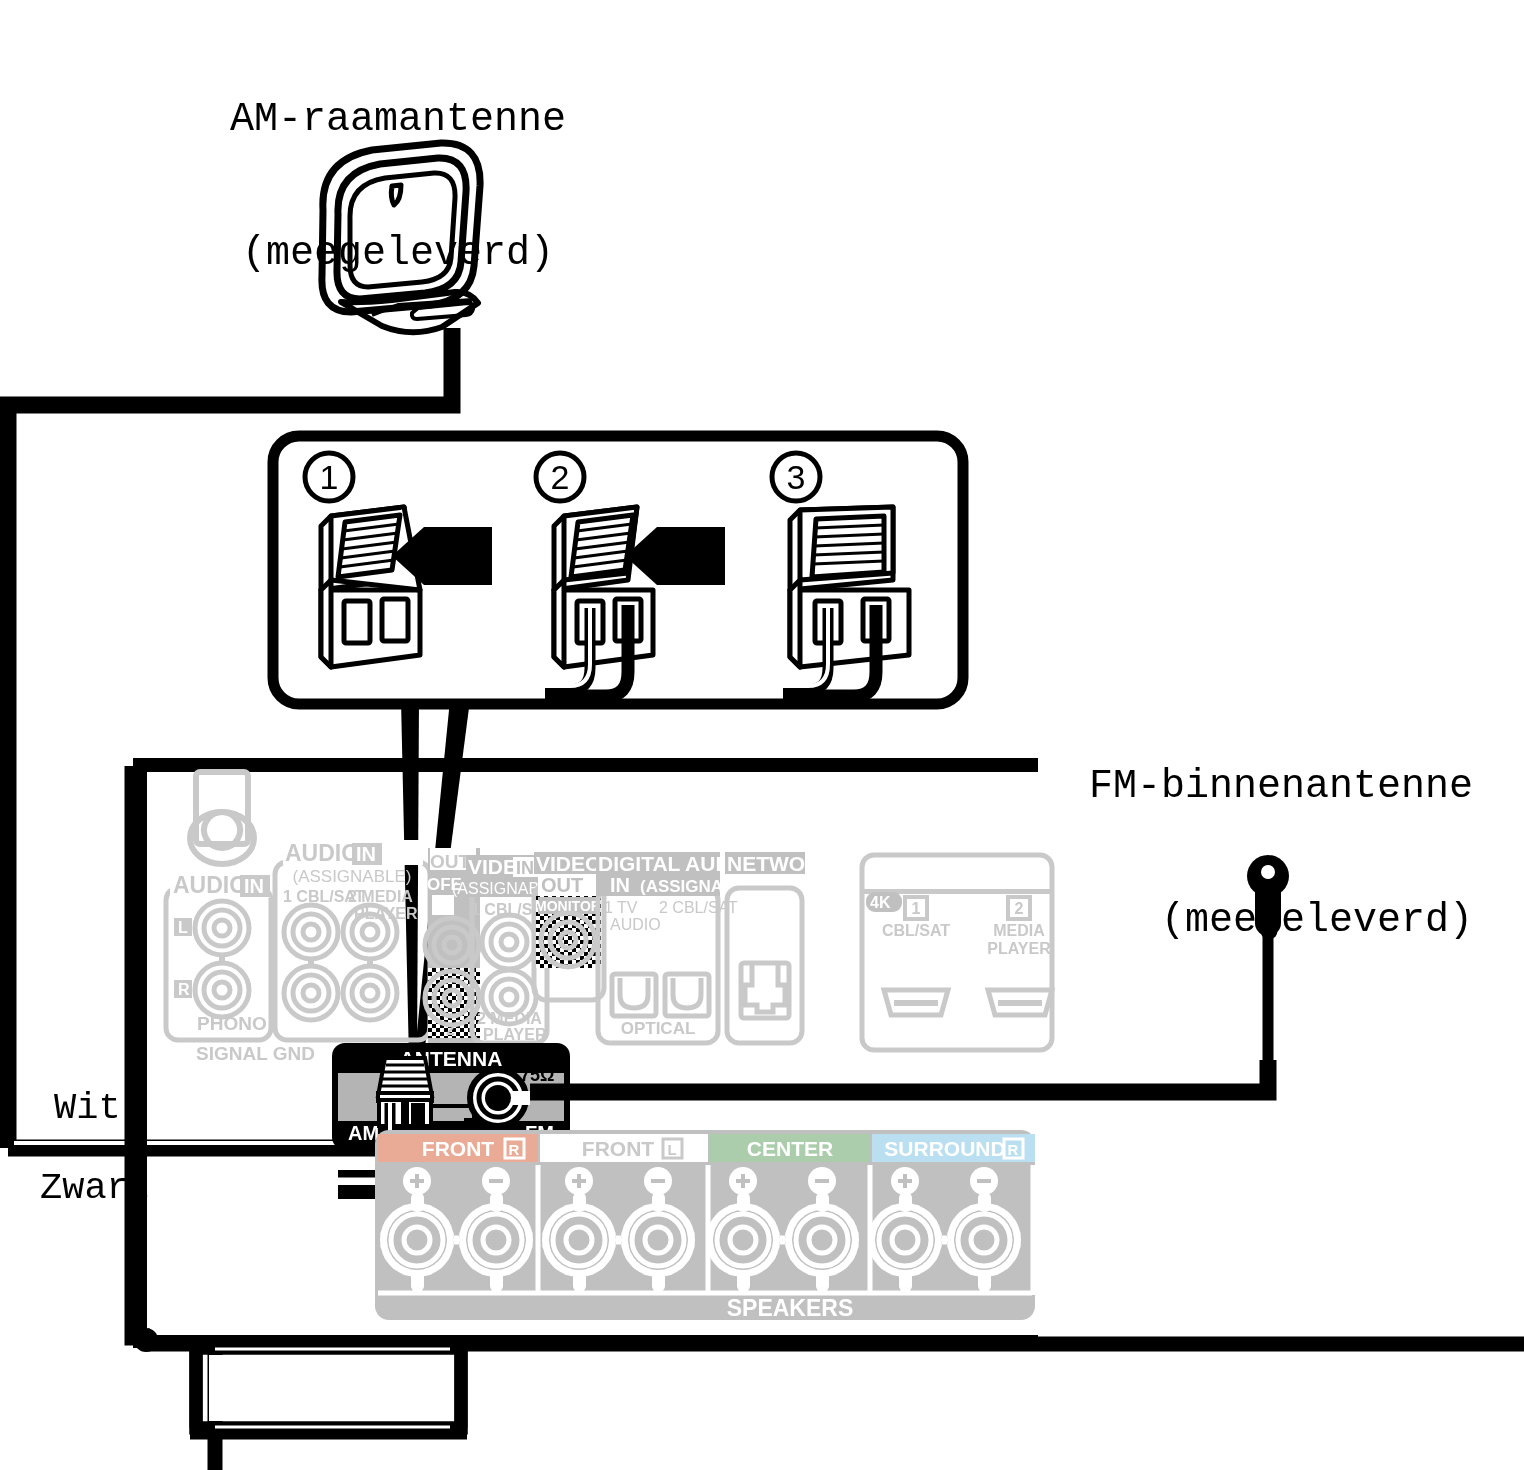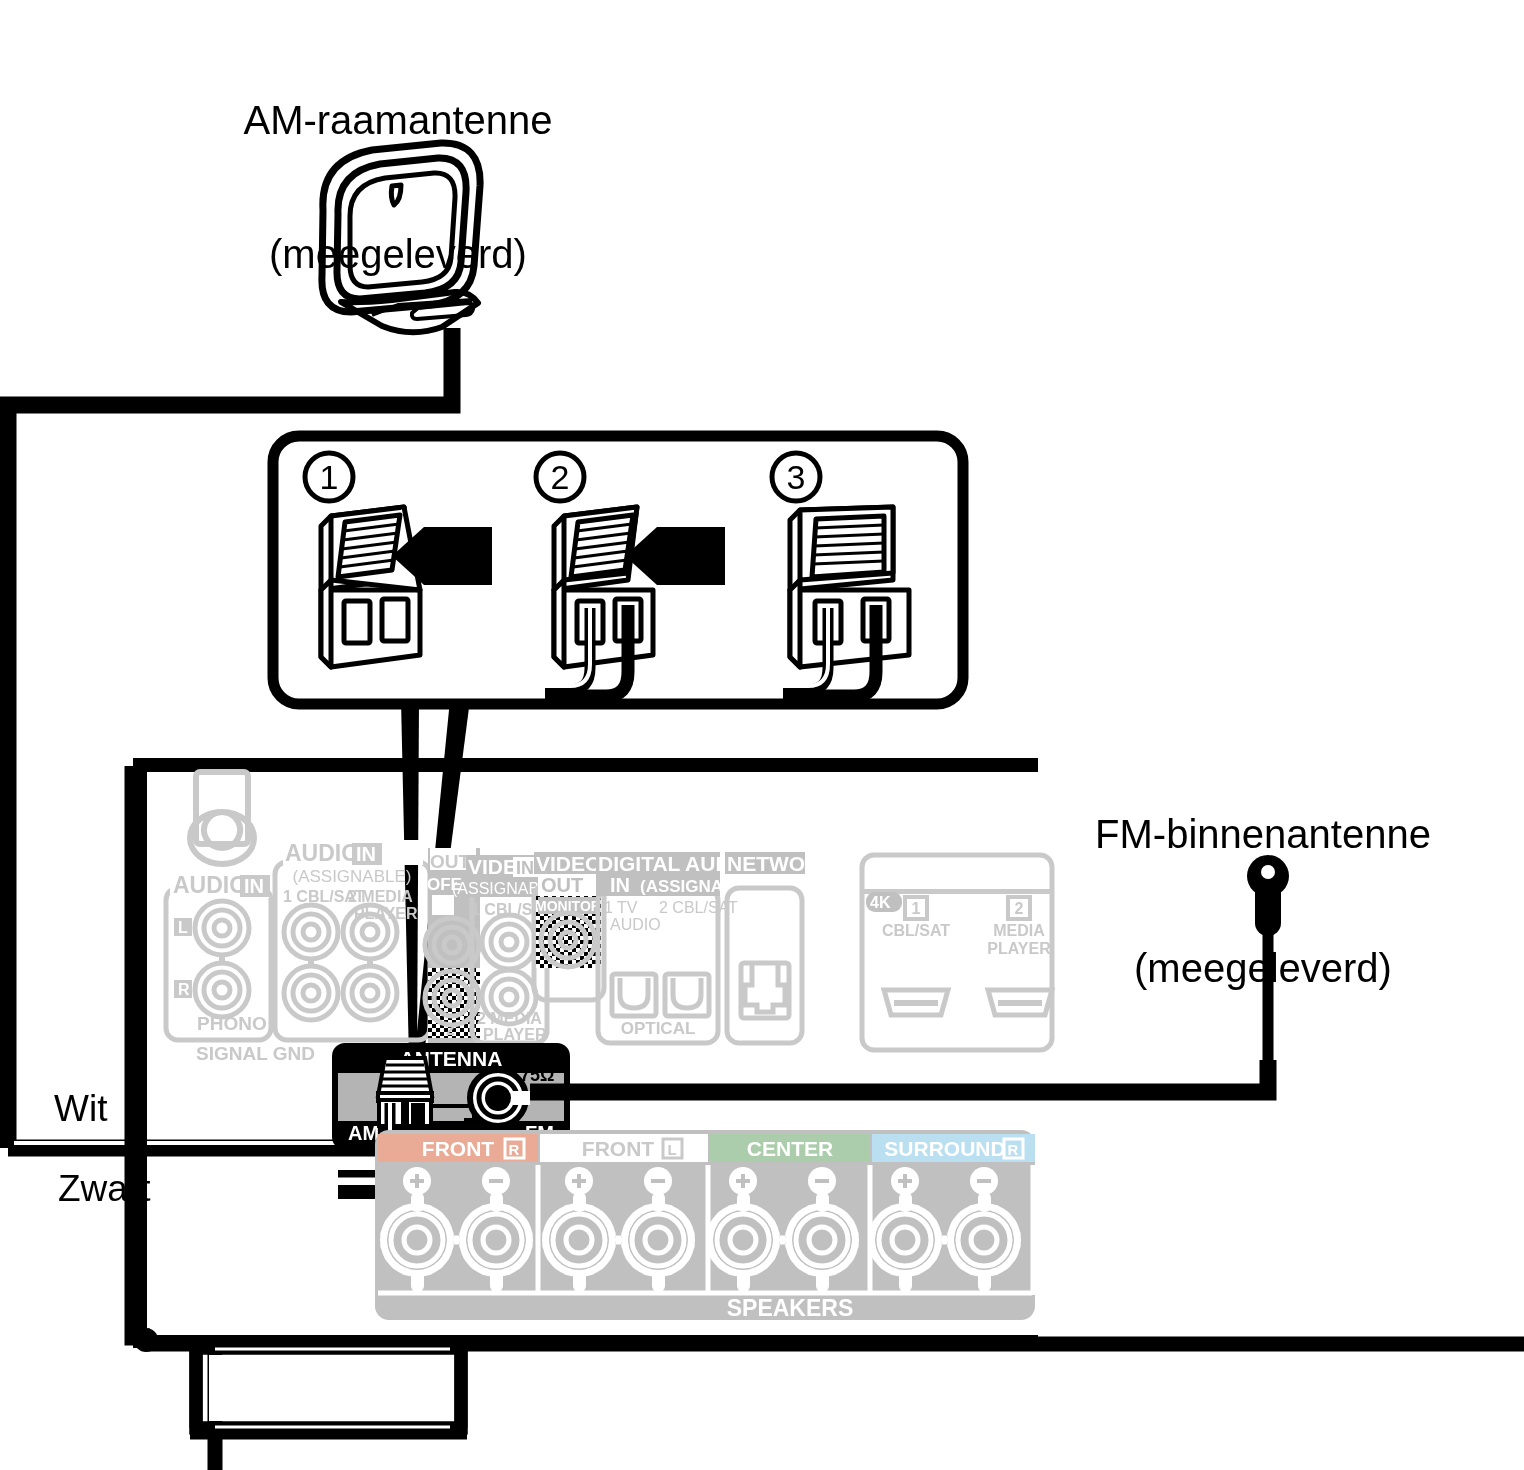--- a/index.html
+++ b/index.html
@@ -11,31 +11,31 @@
     font-family: "Liberation Sans", sans-serif;
     overflow: hidden;
   }
   #stage {
     position: relative;
     width: 1524px; height: 1470px;
   }
   #stage svg { display: block; }
   .lbl {
     position: absolute;
-    font-family: Liberation Sans, sans-serif;
+    font-family: Liberation Mono, monospace;
     color: #000;
     white-space: pre;
     line-height: 1.12;
   }
   .lbl-big { font-size: 40px; }
   .lbl-mid { font-size: 37px; }
   #am-label { left: 218px; top: 8px; text-align: center; width: 360px; }
-  #fm-label { left: 1053px; top: 722px; text-align: center; width: 420px; }
+  #fm-label { left: 1053px; top: 675px; text-align: right; width: 420px; }
   #wit-label { left: 54px; top: 1088px; }
-  #zwart-label { left: 40px; top: 1168px; margin-left: 18px; }
+  #zwart-label { left: 40px; top: 1168px; }
 </style>
 </head>
 <body>
 
 <div id="stage">
 
   <svg width="1524" height="1470" viewBox="0 0 1524 1470">
     <defs>
 
       <pattern id="checker" width="8" height="8" patternUnits="userSpaceOnUse">

